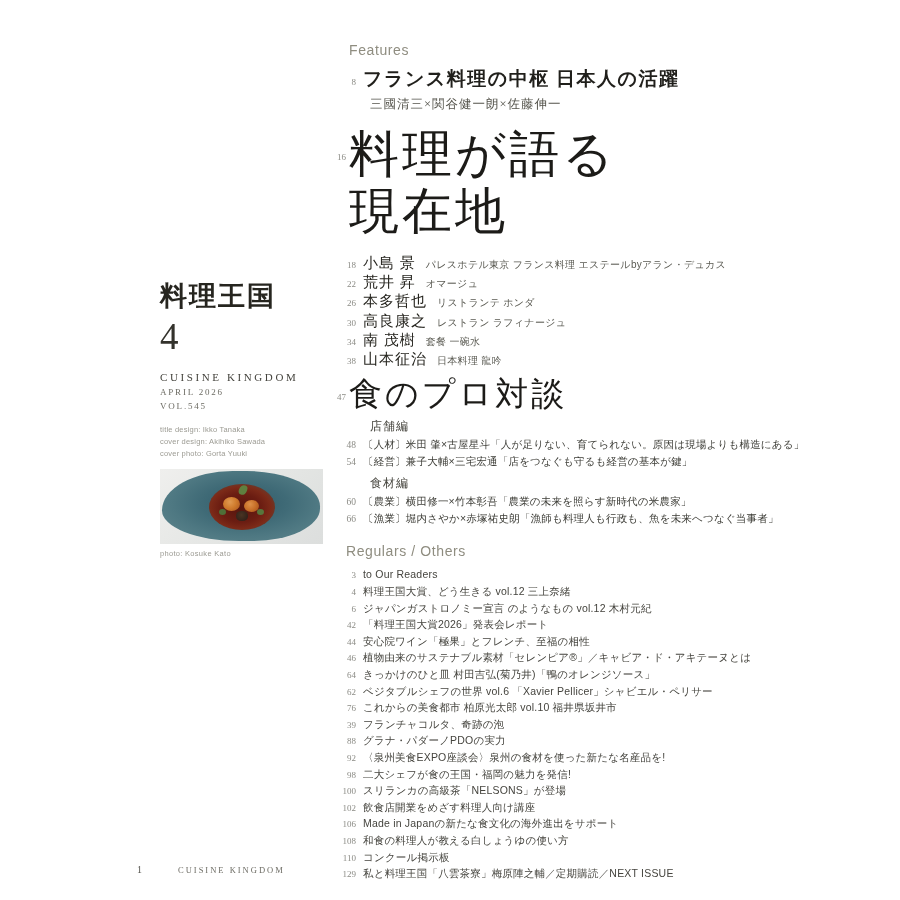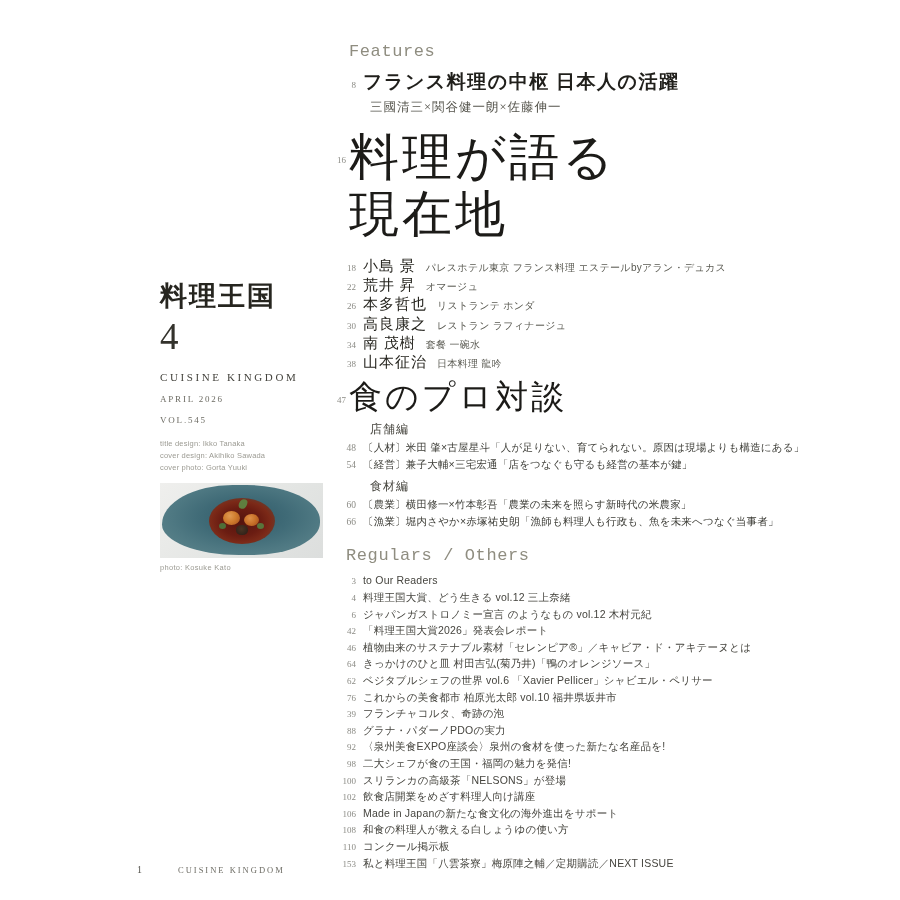--- a/index.html
+++ b/index.html
@@ -4,21 +4,21 @@
 <style>
   * { margin:0; padding:0; box-sizing:border-box; }
   html,body { width:900px; height:900px; background:#ffffff; overflow:hidden; }
   body { font-family:"Liberation Sans","DejaVu Sans",sans-serif; color:#3f3f3c; position:relative; }
 
   
   .left-col { position:absolute; left:160px; top:278px; width:170px; }
   .logo { font-family:"Liberation Serif","DejaVu Serif",serif; font-size:27px; letter-spacing:2px; color:#26251f; font-weight:600; }
   .issue-num { font-family:"Liberation Serif","DejaVu Serif",serif; font-size:37px; color:#33322c; margin-top:4px; font-weight:400; line-height:1; }
   .mag-en { font-family:"Liberation Serif","DejaVu Serif",serif; font-size:11px; letter-spacing:2.6px; color:#44433d; margin-top:16px; }
-  .mag-date, .mag-vol { font-family:"Liberation Serif","DejaVu Serif",serif; font-size:9px; letter-spacing:1.8px; color:#6d6c64; margin-top:11px; }
+  .mag-date, .mag-vol { font-family:"Liberation Serif","DejaVu Serif",serif; font-size:9px; letter-spacing:1.8px; color:#6d6c64; margin-top:4px; }
   .credits { margin-top:13px; font-size:7.5px; line-height:1.6; color:#9c9b93; letter-spacing:0.2px; }
   .photo-frame { position:relative; width:163px; height:75px; margin-top:9px; background:linear-gradient(135deg,#efefed 0%,#e3e5e3 60%,#dcdedd 100%); overflow:hidden; }
   .plate { position:absolute; left:2px; top:2px; width:158px; height:70px;
            border-radius:46% 48% 44% 50% / 58% 52% 48% 45%;
            background:radial-gradient(ellipse at 52% 46%, #2e5temp 0%, #406b77 35%);
            background:radial-gradient(ellipse at 52% 46%, #2f5a68 0%, #406b77 38%, #4e7882 62%, #5a828a 84%, #648a90 100%); }
   .well { position:absolute; left:50%; top:51%; transform:translate(-50%,-50%); width:66px; height:46px; border-radius:50%;
           background:radial-gradient(ellipse at 48% 52%, #54140e 0%, #6b1d12 42%, #7c2a18 62%, #564b40 88%, #4d5a58 100%); }
   .food-orange1 { position:absolute; left:63px; top:28px; width:17px; height:14px; border-radius:50%;
           background:radial-gradient(circle at 40% 35%, #e09a52 0%, #d07c2e 45%, #a8521c 100%); }
@@ -27,21 +27,21 @@
   .food-morel { position:absolute; left:76px; top:42px; width:12px; height:10px; border-radius:45%;
           background:radial-gradient(circle at 45% 40%, #4a3423 0%, #33231a 70%, #241710 100%); }
   .food-green1 { position:absolute; left:79px; top:16px; width:8px; height:10px; border-radius:60% 40% 55% 45%;
           background:#5f7f3f; transform:rotate(18deg); }
   .food-green2 { position:absolute; left:59px; top:40px; width:7px; height:6px; border-radius:50%; background:#4f6f38; }
   .food-green3 { position:absolute; left:97px; top:40px; width:7px; height:6px; border-radius:50%; background:#58763c; }
   .photo-caption { margin-top:5px; font-size:7.5px; color:#9c9b93; letter-spacing:0.3px; }
 
   
   .right-col { position:absolute; left:337px; top:42px; width:470px; }
-  .sec-header { font-family:Liberation Mono, monospace; font-size:17px; color:#8f8d80; letter-spacing:0.6px; margin-left:12px; }
+  .sec-header { font-family:Liberation Sans, sans-serif; font-size:14px; color:#8f8d80; letter-spacing:0.6px; margin-left:12px; }
   .row { display:flex; align-items:baseline; white-space:nowrap; }
   .pnum { flex:none; width:26px; text-align:right; padding-right:7px; font-family:"Liberation Serif","DejaVu Serif",serif; font-size:9px; color:#8b8b85; }
   .bignum { flex:none; width:12px; text-align:left; padding-right:5px; font-family:"Liberation Serif","DejaVu Serif",serif; font-size:9px; color:#8b8b85; }
 
   .lead-row { margin-top:8px; }
   .lead-title { font-family:Liberation Serif, serif; font-size:19px; font-weight:700; color:#201f1b; letter-spacing:1.5px; }
   .lead-sub { margin-left:33px; margin-top:4px; font-family:"Liberation Serif","DejaVu Serif",serif; font-size:12.5px; color:#55544c; letter-spacing:1px; }
 
   .main-title-row { margin-top:13px; align-items:flex-start; }
   .main-title-row .bignum { padding-top:26px; }
@@ -207,20 +207,24 @@
       <div class="row">
         <span class="pnum">6</span>
         <span class="reg-text">ジャパンガストロノミー宣言 のようなもの vol.12 木村元紀</span>
       </div>
 
       <div class="row">
         <span class="pnum">42</span>
         <span class="reg-text">「料理王国大賞2026」発表会レポート</span>
       </div>
 
+      <div class="row">
+        <span class="pnum">44</span>
+        <span class="reg-text">安心院ワイン「極果」とフレンチ、至福の相性</span>
+      </div>
 
       <div class="row">
         <span class="pnum">46</span>
         <span class="reg-text">植物由来のサステナブル素材「セレンピア®」／キャビア・ド・アキテーヌとは</span>
       </div>
 
       <div class="row">
         <span class="pnum">64</span>
         <span class="reg-text">きっかけのひと皿 村田吉弘(菊乃井)「鴨のオレンジソース」</span>
       </div>
@@ -275,21 +279,21 @@
         <span class="pnum">108</span>
         <span class="reg-text">和食の料理人が教える白しょうゆの使い方</span>
       </div>
 
       <div class="row">
         <span class="pnum">110</span>
         <span class="reg-text">コンクール掲示板</span>
       </div>
 
       <div class="row">
-        <span class="pnum">153</span>
+        <span class="pnum">129</span>
         <span class="reg-text">私と料理王国「八雲茶寮」梅原陣之輔／定期購読／NEXT ISSUE</span>
       </div>
     </div>
 
 </div>
 
 <div class="footer">
   <span class="fol">1</span>
   <span class="mag">CUISINE KINGDOM</span>
 </div>

